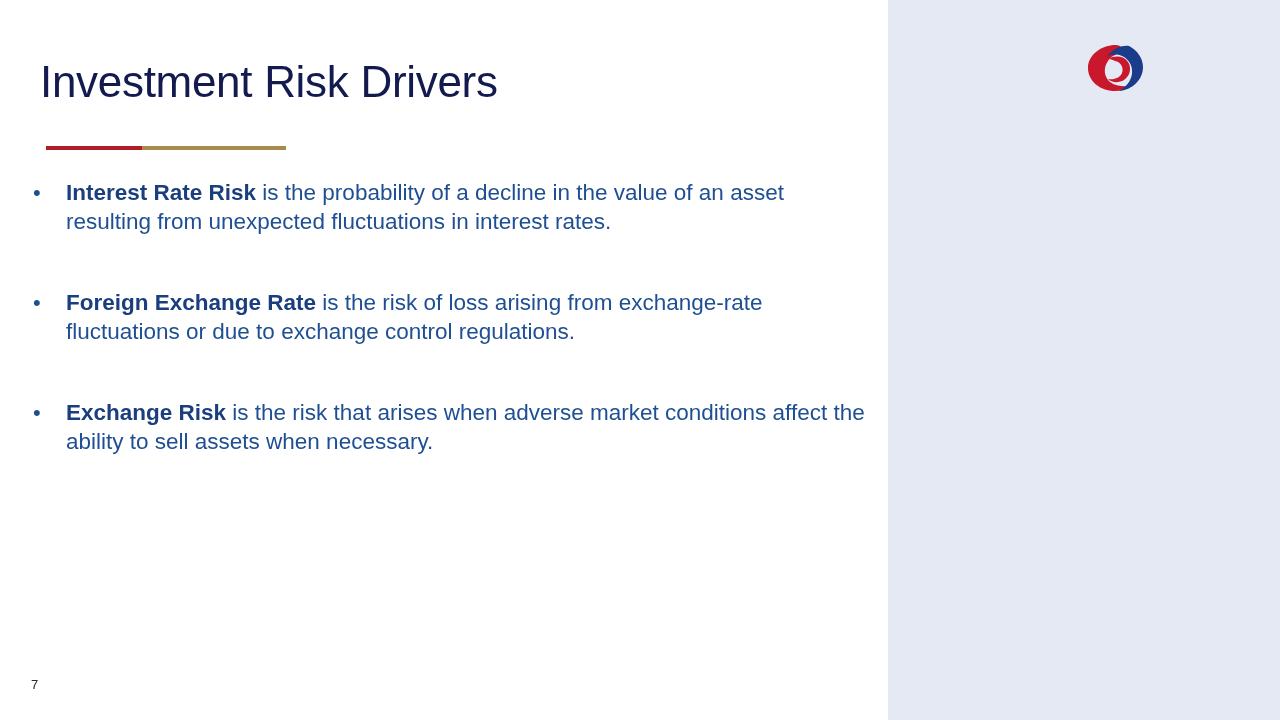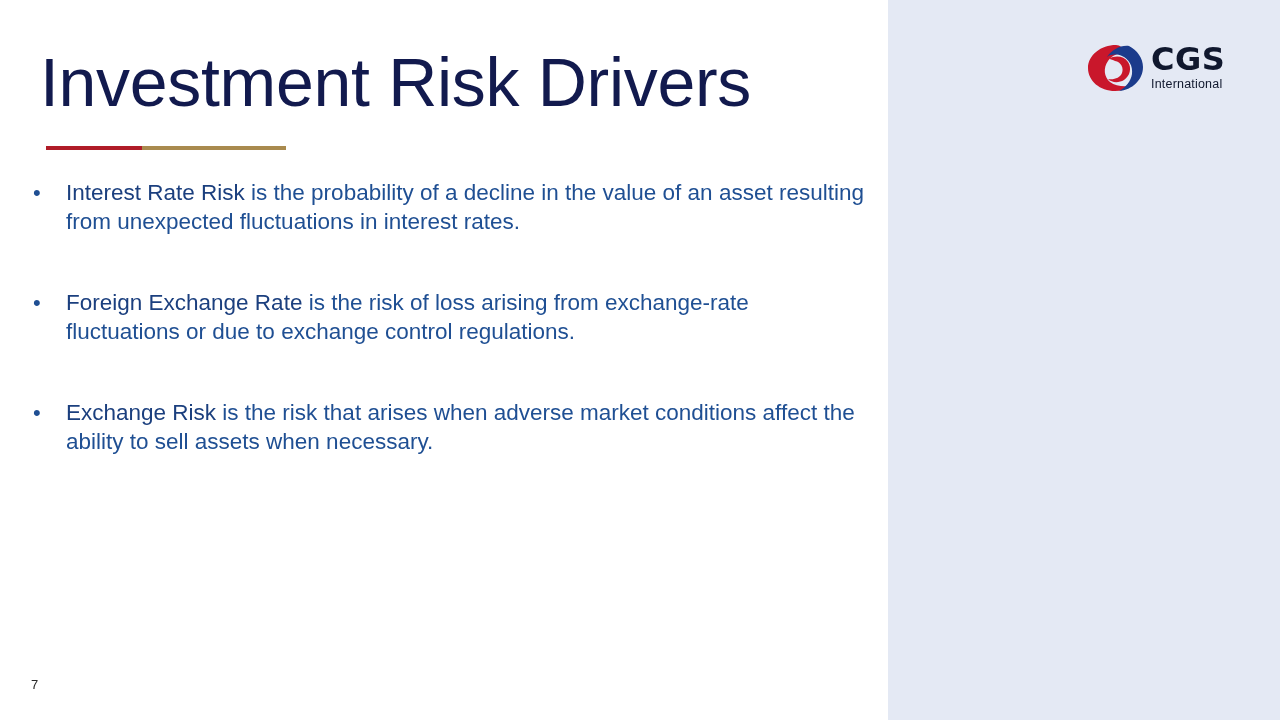--- a/index.html
+++ b/index.html
@@ -60,21 +60,21 @@
     font-size: 12.5px;
     line-height: 14px;
     color: #10182e;
     margin-top: 1px;
     letter-spacing: 0.2px;
   }
   .title {
     position: absolute;
     left: 40px;
     top: 48px;
-    font-size: 68px;
+    font-size: 44px;
     line-height: 68px;
     color: #121a4e;
     font-family: "Liberation Sans", sans-serif;
     font-weight: normal;
     letter-spacing: -0.3px;
     white-space: nowrap;
   }
   .rule {
     position: absolute;
     left: 46px;
@@ -119,21 +119,21 @@
     padding-left: 5px;
     box-sizing: border-box;
   }
   .bullet-text {
     flex: 1 1 auto;
     font-size: 22.5px;
     line-height: 29px;
     color: #1f4f93;
   }
   .bullet-text .lead {
-    font-weight: normal;
+    font-weight: bold;
     color: #1b3f7e;
   }
   .page-number {
     position: absolute;
     left: 31px;
     top: 677px;
     font-size: 13px;
     color: #2a2a2a;
     font-family: "Liberation Sans", sans-serif;
   }
@@ -144,24 +144,20 @@
 <div class="slide">
 
   <div class="side-panel"></div>
 
   <div class="logo">
     <svg class="logo-mark" viewBox="0 0 62 52" xmlns="http://www.w3.org/2000/svg">
       <path d="M31 3 C16 3 3 13 3 26 C3 39 15 49 30 49 C36 49 41 47 45 44 C38 45 30 44 25 40 C19 35 18 26 23 19 C27 13 35 10 42 11 C38 6 35 3 31 3 Z" fill="#c9172b"></path>
       <path d="M44 4 C52 8 58 16 58 25 C58 38 47 48 34 49 C41 45 46 39 47 32 C48 24 44 17 37 14 C32 12 26 12 22 15 C27 8 35 3 44 4 Z" fill="#1b3b8b"></path>
       <path d="M24 17 C30 13 39 14 43 20 C47 26 45 34 39 38 C34 41 27 41 23 37 C29 38 35 36 37 31 C39 26 36 20 30 19 C28 18 26 17 24 17 Z" fill="#c9172b"></path>
     </svg>
-    <div class="logo-text">
-      <div class="logo-cgs">CGS</div>
-      <div class="logo-sub">International</div>
-    </div>
   </div>
 
   <div class="title">Investment Risk Drivers</div>
 
   <div class="rule">
     <div class="rule-red"></div>
     <div class="rule-gold"></div>
   </div>
 
   <div class="bullets">

